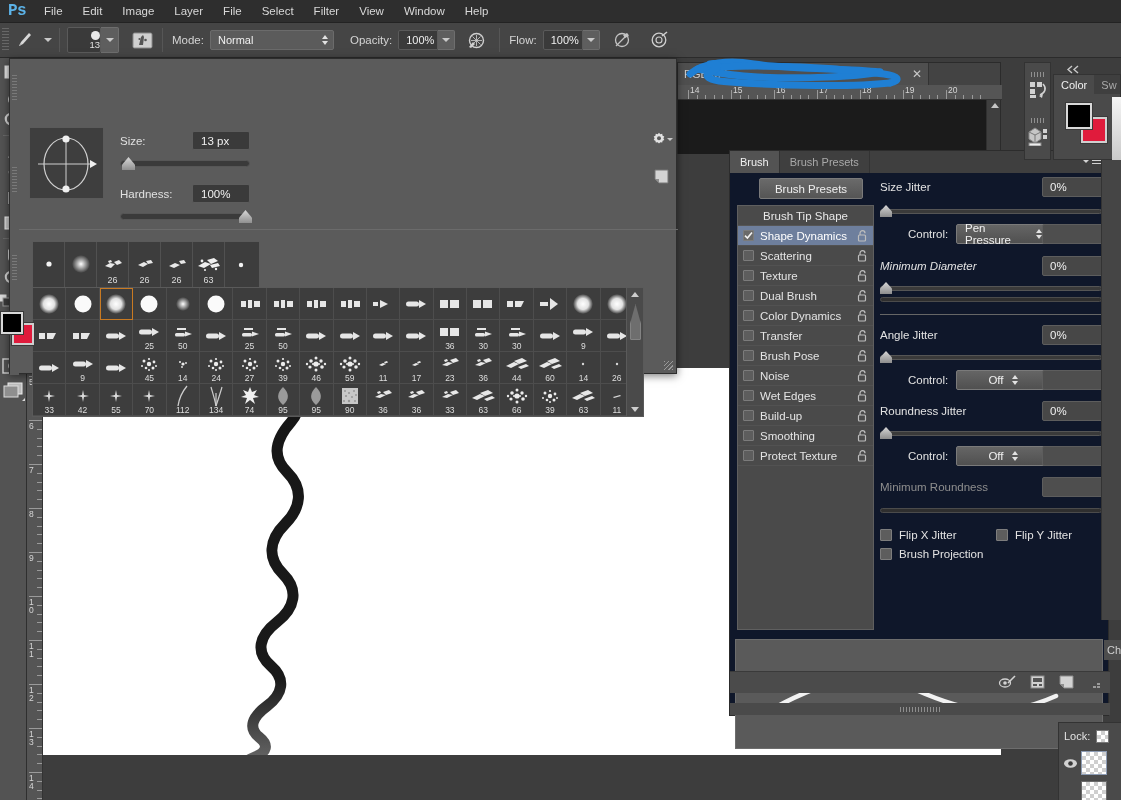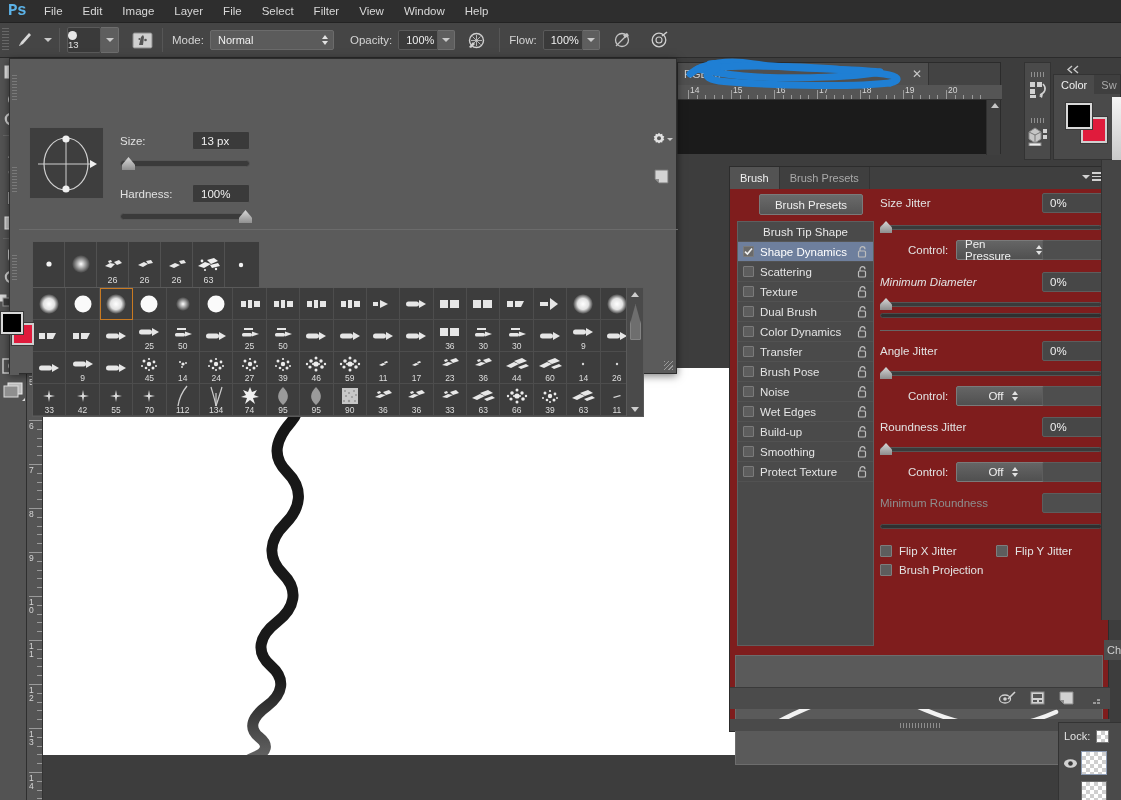--- a/index.html
+++ b/index.html
@@ -47,21 +47,21 @@
          border-right:1px solid #565656; }
   #tool-brush-icon{
     width:26px; height:22px; display:flex; align-items:center; justify-content:center;
   }
   .caret{
     width:0;height:0;border-left:4px solid transparent;border-right:4px solid transparent;
     border-top:4px solid #c9c9c9; margin-left:5px;
   }
   #brush-preview-btn{
     width:34px;height:26px;background:#3a3a3a;border:1px solid #5a5a5a;
-    display:flex;flex-direction:column;align-items:flex-start;justify-content:center;
+    display:flex;flex-direction:column;align-items:flex-end;justify-content:center;
     border-radius:2px;
   }
   #brush-preview-dot{ width:9px;height:9px;border-radius:50%;background:#e8e8e8; margin-bottom:1px;}
   #brush-preview-size{ font-size:9.5px; color:#e0e0e0; line-height:8px; }
   #brush-size-drop{
     width:18px;height:26px;background:#5e5e5e;border:1px solid #6e6e6e;border-left:none;
     display:flex;align-items:center;justify-content:center;border-radius:0 2px 2px 0;
   }
   #brush-folder-btn{
     width:26px;height:24px; margin-left:10px;
@@ -211,22 +211,22 @@
   #gridscroll{
     left:616px;top:228px;width:18px;height:130px;background:#4a4a4a;border:1px solid #5a5a5a;
   }
   #gridscroll .thumb{position:absolute;left:3px;top:16px;width:11px;height:36px;background:#6e6e6e;border:1px solid #838383;border-radius:1px;}
   .sc-arrow{position:absolute;left:4px;width:0;height:0;border-left:4.5px solid transparent;border-right:4.5px solid transparent;}
   #picker-resize{ right:3px;bottom:3px;width:9px;height:9px;
     background:repeating-linear-gradient(135deg,#9a9a9a 0 1px,transparent 1px 3px); }
 
   
   #brushpanel{
-    left:729px; top:166px; width:380px; height:566px;
-    background:#7f1d1d; border:1px solid #2c2c2c;
+    left:729px; top:150px; width:380px; height:566px;
+    background:#0f172a; border:1px solid #2c2c2c;
   }
   #bp-tabs{
     position:absolute;left:0;top:0;width:380px;height:22px;background:#3f3f3f;
     display:flex;align-items:stretch;
   }
   .bp-tab{
     padding:0 10px;display:flex;align-items:center;font-size:11px;color:#a9a9a9;
     border-right:1px solid #333;
   }
   .bp-tab.active{ background:#535353;color:#f0f0f0; }

